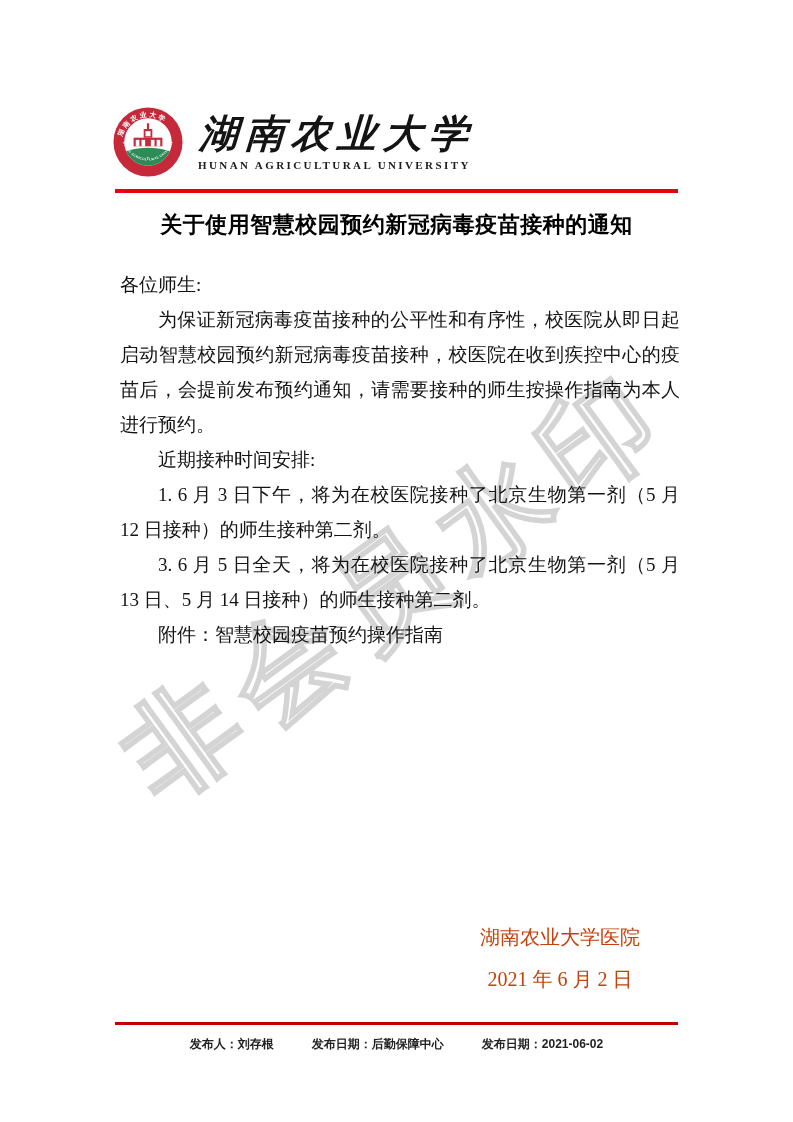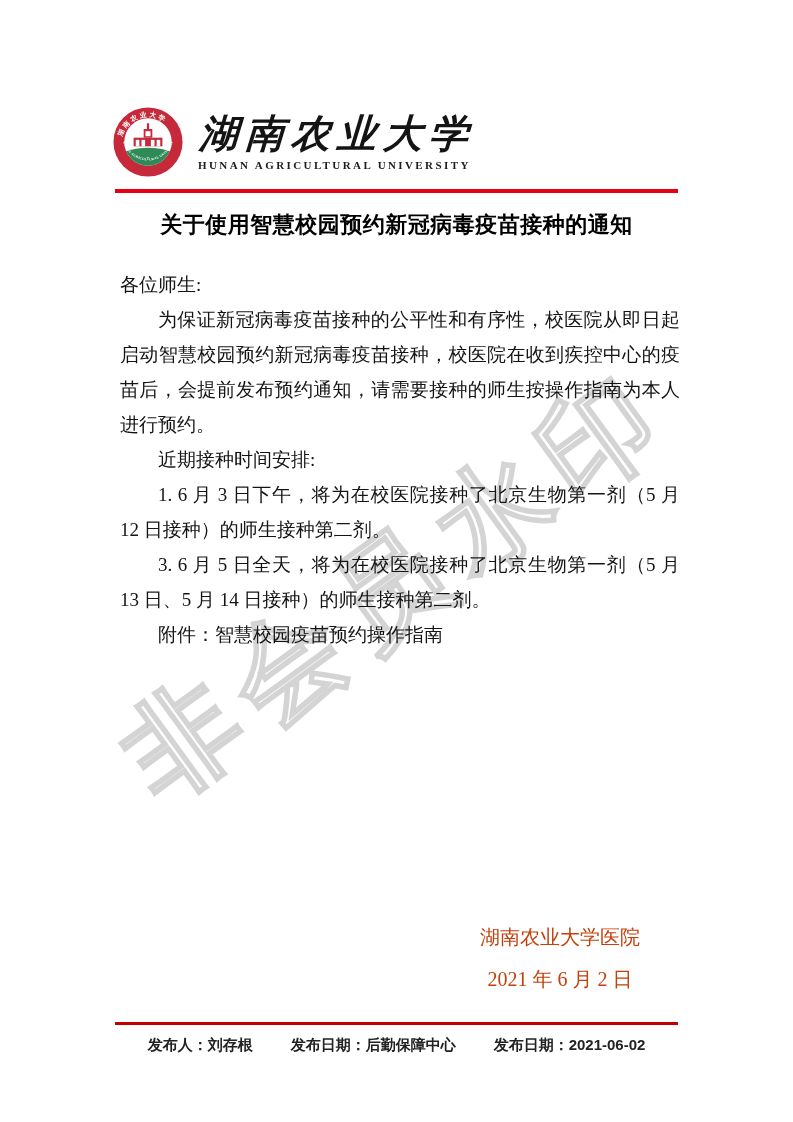--- a/index.html
+++ b/index.html
@@ -65,21 +65,21 @@
   }
   
   .rule-bottom{
     position:absolute;left:115px;top:1022px;width:563px;height:3px;
     background:var(--footer-line);z-index:2;
   }
   .footer-meta{
     position:absolute;left:0;top:1036px;width:793px;z-index:2;
     display:flex;justify-content:center;gap:38px;
     font-family:"Liberation Sans",sans-serif;font-weight:bold;
-    font-size:15px;color:#222;
+    font-size:12px;color:#222;
   }
   .footer-meta .item{white-space:nowrap;}
 </style>
 </head>
 <body>
 
 <div class="page">
 
   <div class="watermark">非会员水印</div>
 

